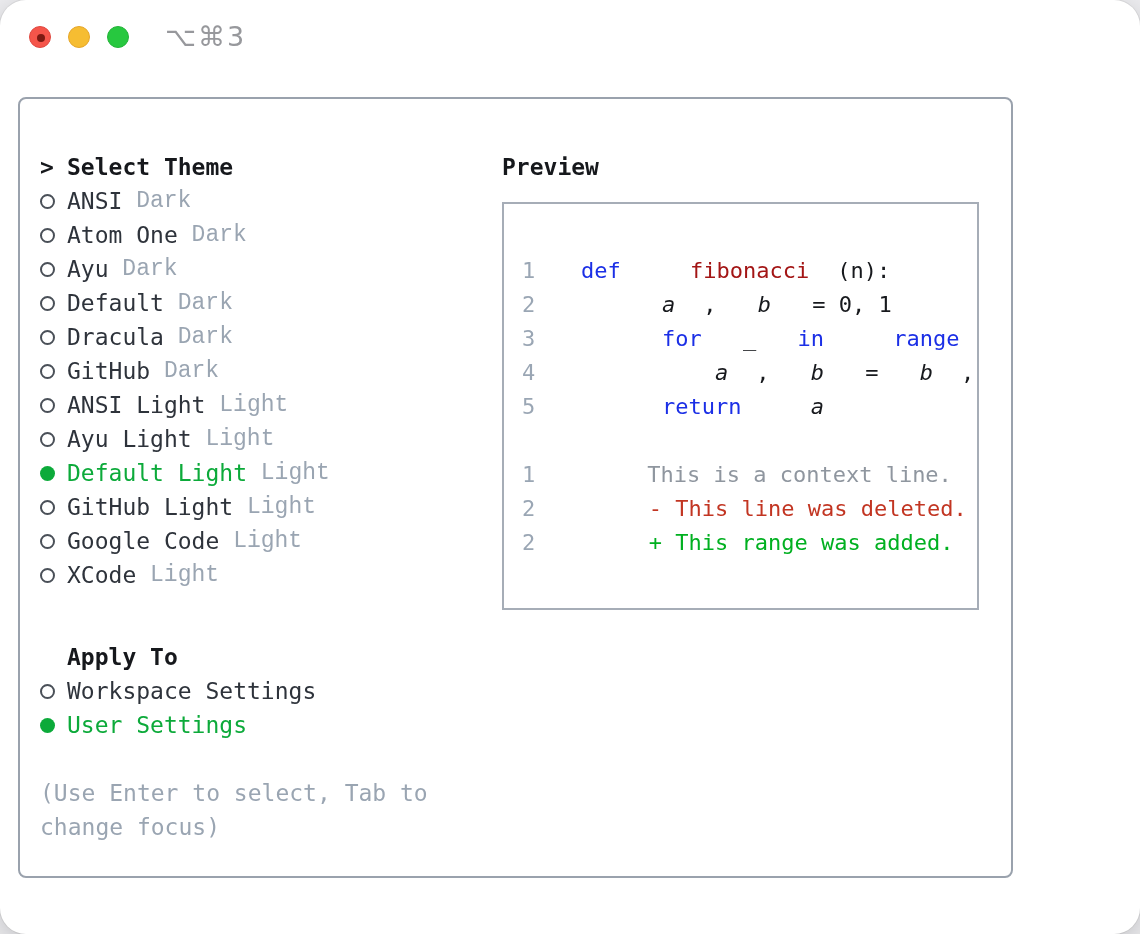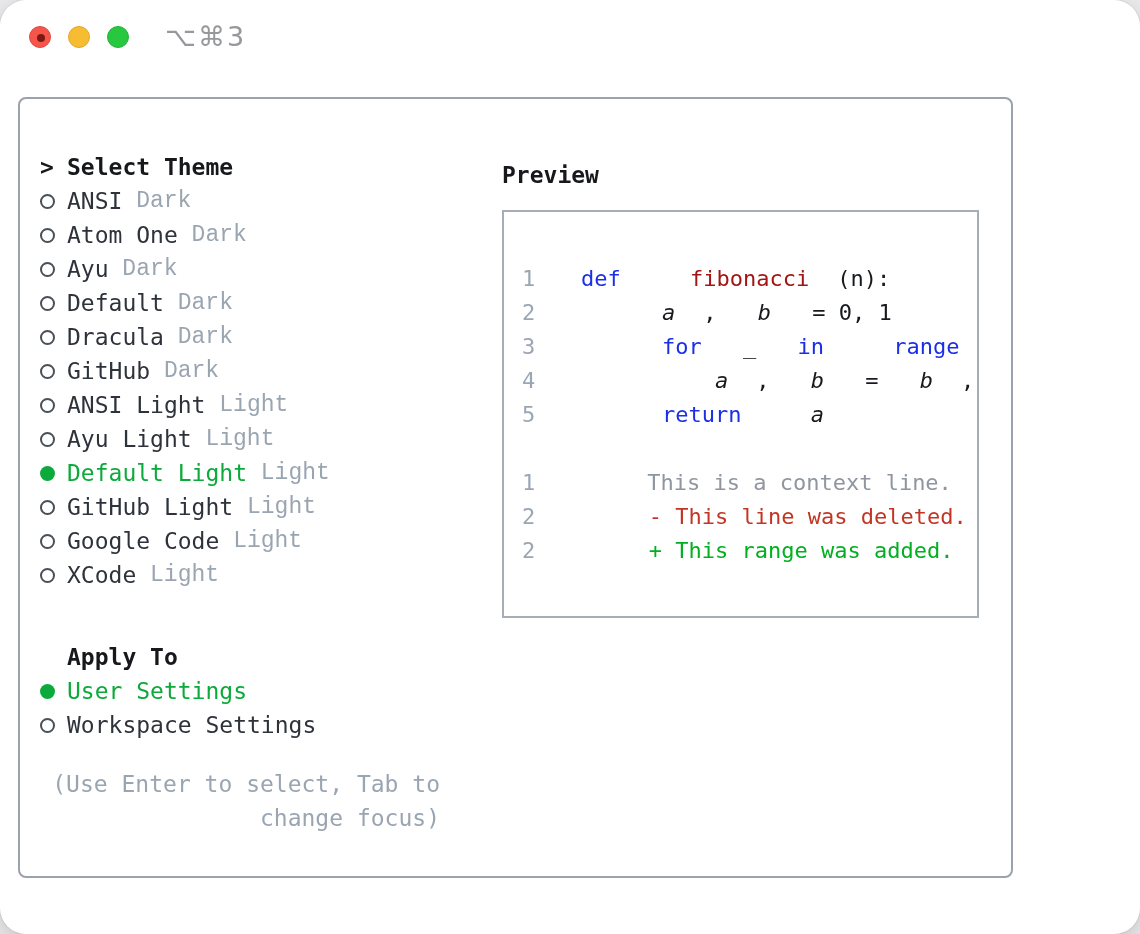--- a/index.html
+++ b/index.html
@@ -32,24 +32,24 @@
   .bullet{
     width:15px;height:15px;margin-right:12px;box-sizing:border-box;border-radius:50%;
     border:2px solid #4a5058;flex:0 0 15px;
   }
   .bullet.sel{border:none;background:var(--accent-green);}
   .variant{color:var(--text-gray);margin-left:13.8px;font-family:Liberation Mono, monospace;}
   .label.sel{color:var(--accent-green);}
   .apply-section{margin-top:48px;}
   .apply-title{padding-left:27px;}
   .hint{
-    margin-top:25px;width:400px;font-size:23px;line-height:34px;color:var(--text-gray);text-align:right;
+    margin-top:34px;width:400px;font-size:23px;line-height:34px;color:var(--text-gray);
   }
   
-  .right-col{position:absolute;left:482px;top:8px;padding-top:51px;}
+  .right-col{position:absolute;left:482px;top:0;padding-top:51px;}
   .preview-title{font-weight:bold;color:var(--text-black);font-size:23px;height:34px;line-height:34px;}
   .preview-box{
     margin-top:18px;width:477px;height:408px;box-sizing:border-box;
     border:2px solid var(--preview-border);background:#fff;
     padding:49px 0 0 18px;overflow:hidden;
   }
   .cline{height:34px;display:flex;align-items:center;font-size:22px;}
   .ln{width:31px;flex:0 0 31px;color:var(--linenum-gray);white-space:pre;}
   .code{white-space:pre;color:var(--code-default);}
   .code span{white-space:pre;margin-left:28px;}
@@ -143,26 +143,26 @@
             <span class="txt variant">Light</span>
           </div>
         </div>
 
       <div class="apply-section">
         <div class="row apply-title">
           <span class="txt hdr">Apply To</span>
         </div>
         <div id="apply-list">
             <div class="row">
+              <span class="bullet"></span>
+              <span class="txt label">Workspace Settings</span>
+            </div>
+            <div class="row">
               <span class="bullet sel"></span>
               <span class="txt label sel">User Settings</span>
-            </div>
-            <div class="row">
-              <span class="bullet"></span>
-              <span class="txt label">Workspace Settings</span>
             </div>
           </div>
       </div>
 
       <div class="hint">(Use Enter to select, Tab to change focus)</div>
     </div>
 
     <div class="right-col">
       <div class="preview-title">Preview</div>
       <div class="preview-box">

